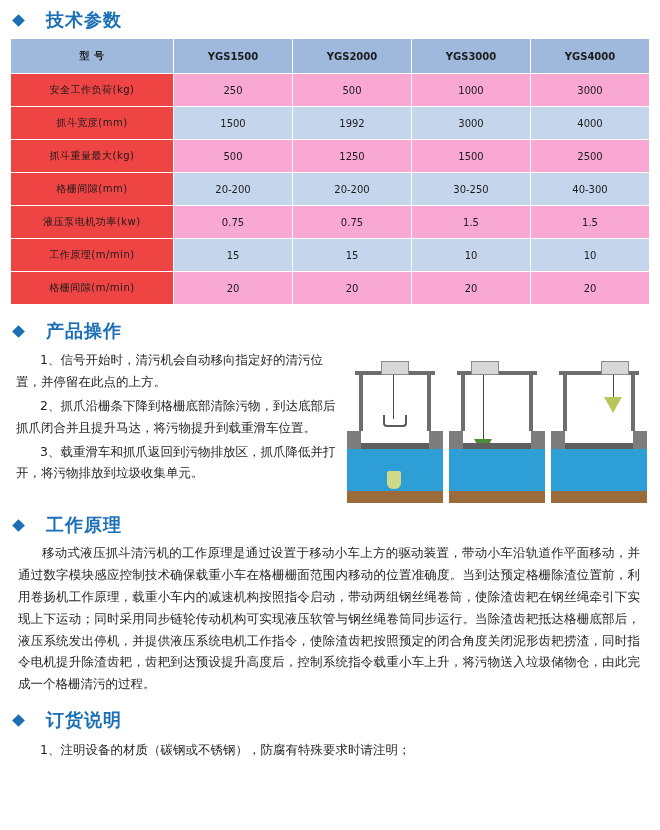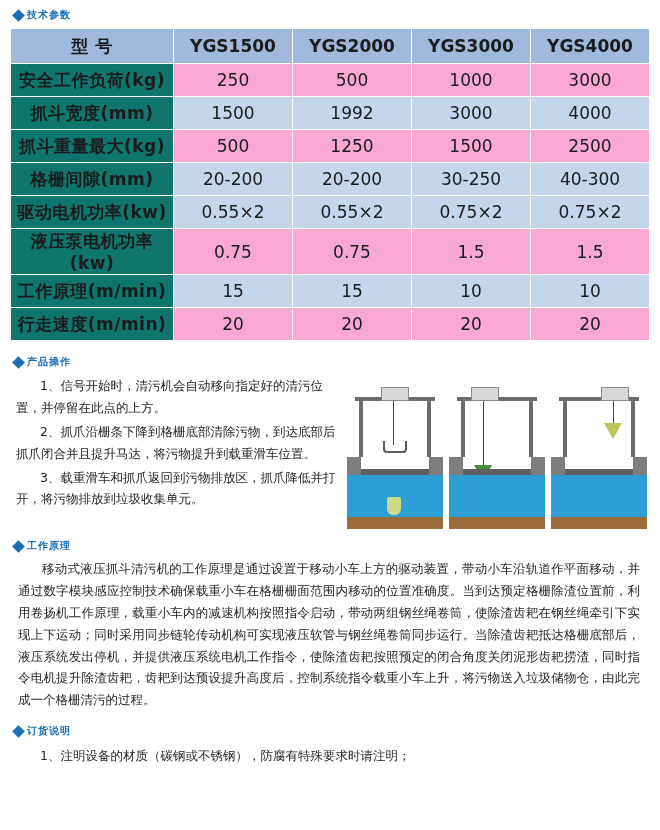--- a/index.html
+++ b/index.html
@@ -18,23 +18,23 @@
   .page {
     position: relative;
     width: 660px;
     height: 830px;
     box-sizing: border-box;
     padding: 8px 10px 0 10px;
   }
   .section-head {
     display: flex;
     align-items: center;
-    gap: 4px;
+    gap: 23px;
     color: #1a6fb5;
-    font-size: 10px;
+    font-size: 18px;
     font-weight: bold;
     margin: 0 0 6px 4px;
   }
   .diamond {
     display: inline-block;
     width: 9px;
     height: 9px;
     background: #1a6fb5;
     transform: rotate(45deg);
     flex: none;
@@ -48,26 +48,26 @@
     width: 640px;
     margin: 0 auto 14px auto;
     border-collapse: collapse;
     table-layout: fixed;
   }
   table.spec td {
     border: 1px solid #ffffff;
     text-align: center;
     vertical-align: middle;
     height: 30px;
-    font-size: 17px;
+    font-size: 10px;
     color: #1b1b1b;
   }
   table.spec td.rowhead {
-    background: #0f766e;
-    font-weight: bold;
+    background: #ef4444;
+    font-weight: normal;
     width: 160px;
     letter-spacing: 0.5px;
   }
   table.spec tr.header td {
     background: #9fb9dd;
     font-weight: bold;
     height: 32px;
   }
   table.spec td.val {
     background: #f9a8d4;
@@ -243,43 +243,36 @@
         <td class="val">1500</td>
         <td class="val">2500</td>
       </tr>
       <tr class="alt">
         <td class="rowhead">格栅间隙(mm)</td>
         <td class="val">20-200</td>
         <td class="val">20-200</td>
         <td class="val">30-250</td>
         <td class="val">40-300</td>
       </tr>
-      <tr class="alt">
-        <td class="rowhead">驱动电机功率(kw)</td>
-        <td class="val">0.55×2</td>
-        <td class="val">0.55×2</td>
-        <td class="val">0.75×2</td>
-        <td class="val">0.75×2</td>
-      </tr>
       <tr>
         <td class="rowhead">液压泵电机功率(kw)</td>
         <td class="val">0.75</td>
         <td class="val">0.75</td>
         <td class="val">1.5</td>
         <td class="val">1.5</td>
       </tr>
       <tr class="alt">
         <td class="rowhead">工作原理(m/min)</td>
         <td class="val">15</td>
         <td class="val">15</td>
         <td class="val">10</td>
         <td class="val">10</td>
       </tr>
       <tr>
-        <td class="rowhead">行走速度(m/min)</td>
+        <td class="rowhead">格栅间隙(m/min)</td>
         <td class="val">20</td>
         <td class="val">20</td>
         <td class="val">20</td>
         <td class="val">20</td>
       </tr>
     </tbody>
   </table>
 
   <div class="section-head">
     <span class="diamond"></span>

